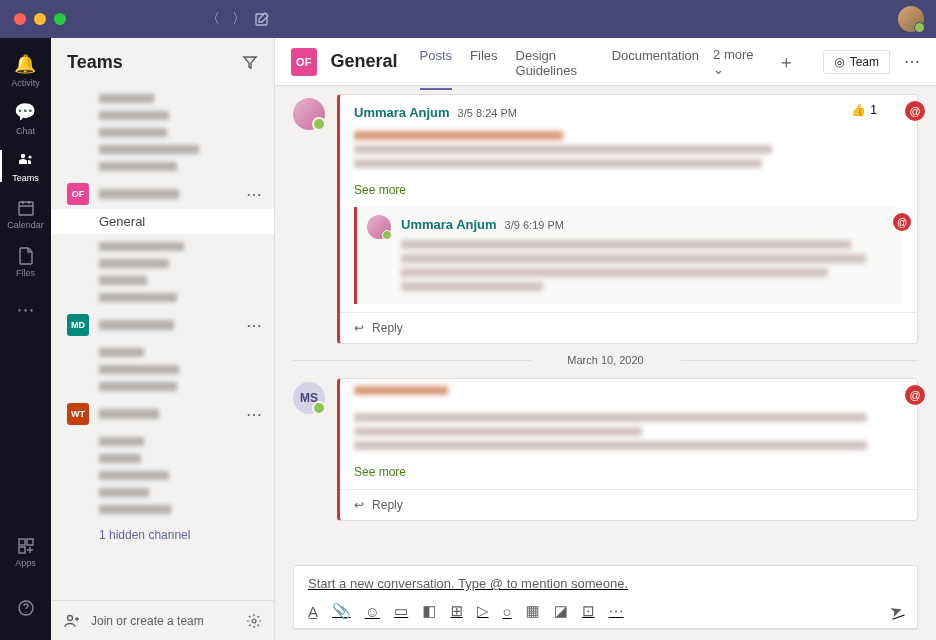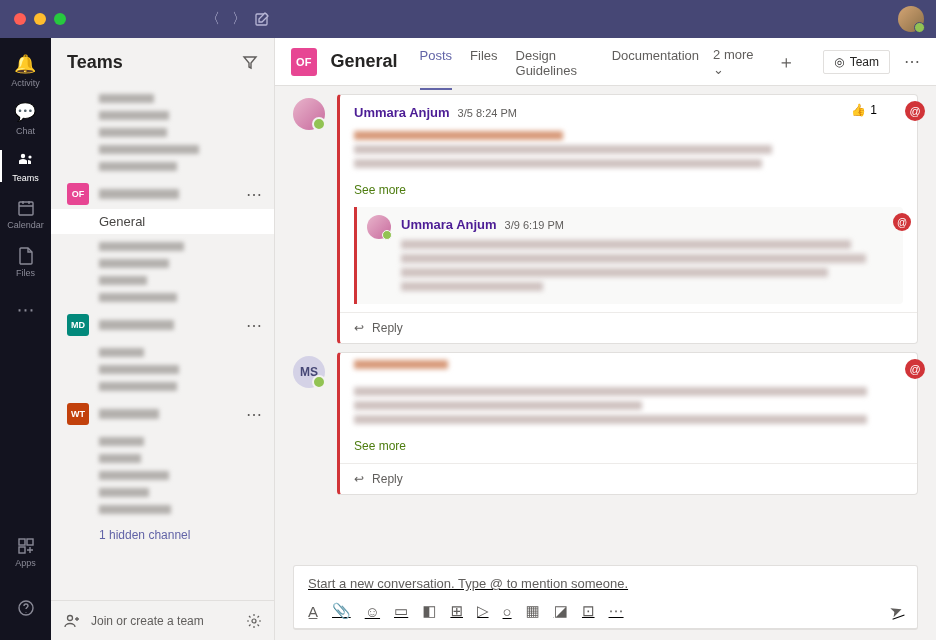--- a/index.html
+++ b/index.html
@@ -68,21 +68,21 @@
 
 
 .messages { flex: 1; overflow-y: auto; padding: 8px 18px 0 18px; }
 .msg { display: flex; gap: 12px; margin-bottom: 8px; }
 .msg-avatar { width: 32px; height: 32px; border-radius: 50%; flex-shrink: 0; position: relative; margin-top: 4px; }
 .msg-avatar::after { content:''; position:absolute; bottom:-1px; right:-1px; width:10px; height:10px; border-radius:50%; background:#92c353; border:2px solid #f3f2f1; }
 .av-photo { background: linear-gradient(135deg, #e8b4cb, #c86b9e); }
 .av-ms { background: #d4d2e6; color: #464775; display:flex; align-items:center; justify-content:center; font-size:12px; font-weight:600; }
 .msg-card { flex: 1; background: #fff; border: 1px solid #e1dfdd; border-radius: 4px; position: relative; }
 .msg-head { display: flex; align-items: center; gap: 8px; padding: 10px 40px 4px 14px; }
-.msg-author { font-size: 13px; font-weight: 600; color: #4c1d95; }
+.msg-author { font-size: 13px; font-weight: 600; color: #0f766e; }
 .msg-time { font-size: 11px; color: #605e5c; }
 .msg-body { padding: 2px 40px 10px 14px; font-size: 13px; color: #252423; line-height: 1.5; }
 .blur-line { height: 9px; background: #cfc2c0; border-radius: 1px; filter: blur(2.5px); margin: 5px 0; }
 .blur-red { background: #d89a7a; }
 .see-more { color: #4d7c0f; font-size: 12px; cursor: pointer; padding: 0 14px 10px; }
 .reaction { position: absolute; top: 8px; right: 40px; display: flex; align-items: center; gap: 4px; font-size: 12px; }
 .mention-badge { position: absolute; top: 6px; right: -8px; width: 20px; height: 20px; border-radius: 50%; background: #d13438; color: #fff; display: flex; align-items: center; justify-content: center; font-size: 11px; }
 .nested-reply { margin: 0 14px 8px 14px; border-left: 3px solid #d13438; background: #f9f9f8; border-radius: 0 4px 4px 0; padding: 8px 28px 8px 10px; position: relative; display: flex; gap: 10px; }
 .nested-avatar { width: 24px; height: 24px; border-radius: 50%; flex-shrink: 0; position: relative; }
 .nested-avatar::after { content:''; position:absolute; bottom:-1px; right:-1px; width:8px; height:8px; border-radius:50%; background:#92c353; border:1.5px solid #f9f9f8; }
@@ -316,20 +316,21 @@
             </div>
             <div class="nested-mention">@</div>
           </div>
           <div class="reply-row">
             <span>↩</span>
             <span>Reply</span>
           </div>
         </div>
       </div>
 
+      <div class="date-sep">March 10, 2020</div>
 
       <div class="msg">
         <div class="msg-avatar av-ms">MS</div>
         <div class="msg-card border-accent">
           <div class="mention-badge">@</div>
           <div class="msg-body">
             <div class="blur-line blur-red" style="width:18%"></div>
             <div style="height:8px"></div>
             <div class="blur-line" style="width:98%"></div>
             <div class="blur-line" style="width:55%"></div>

